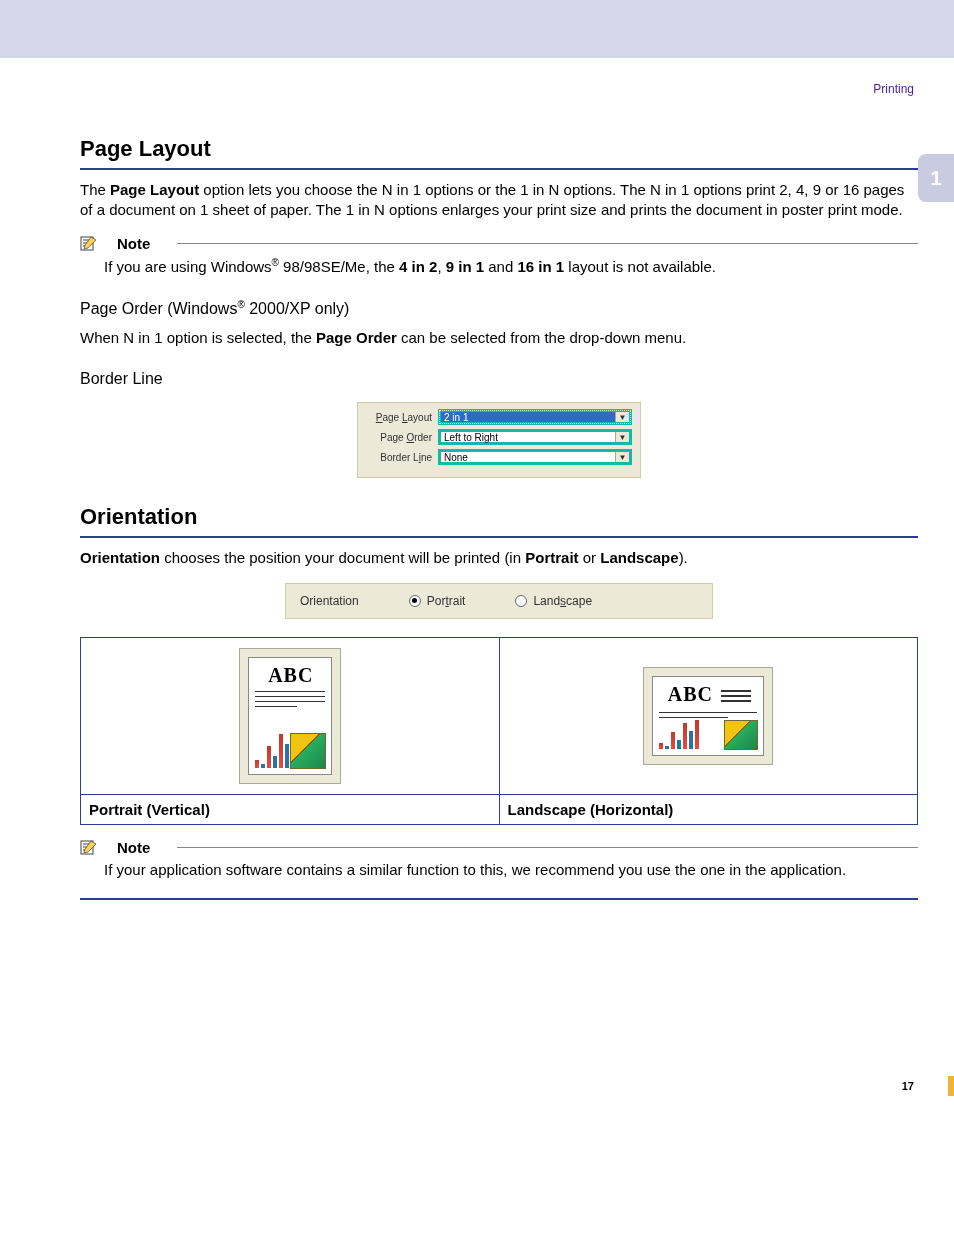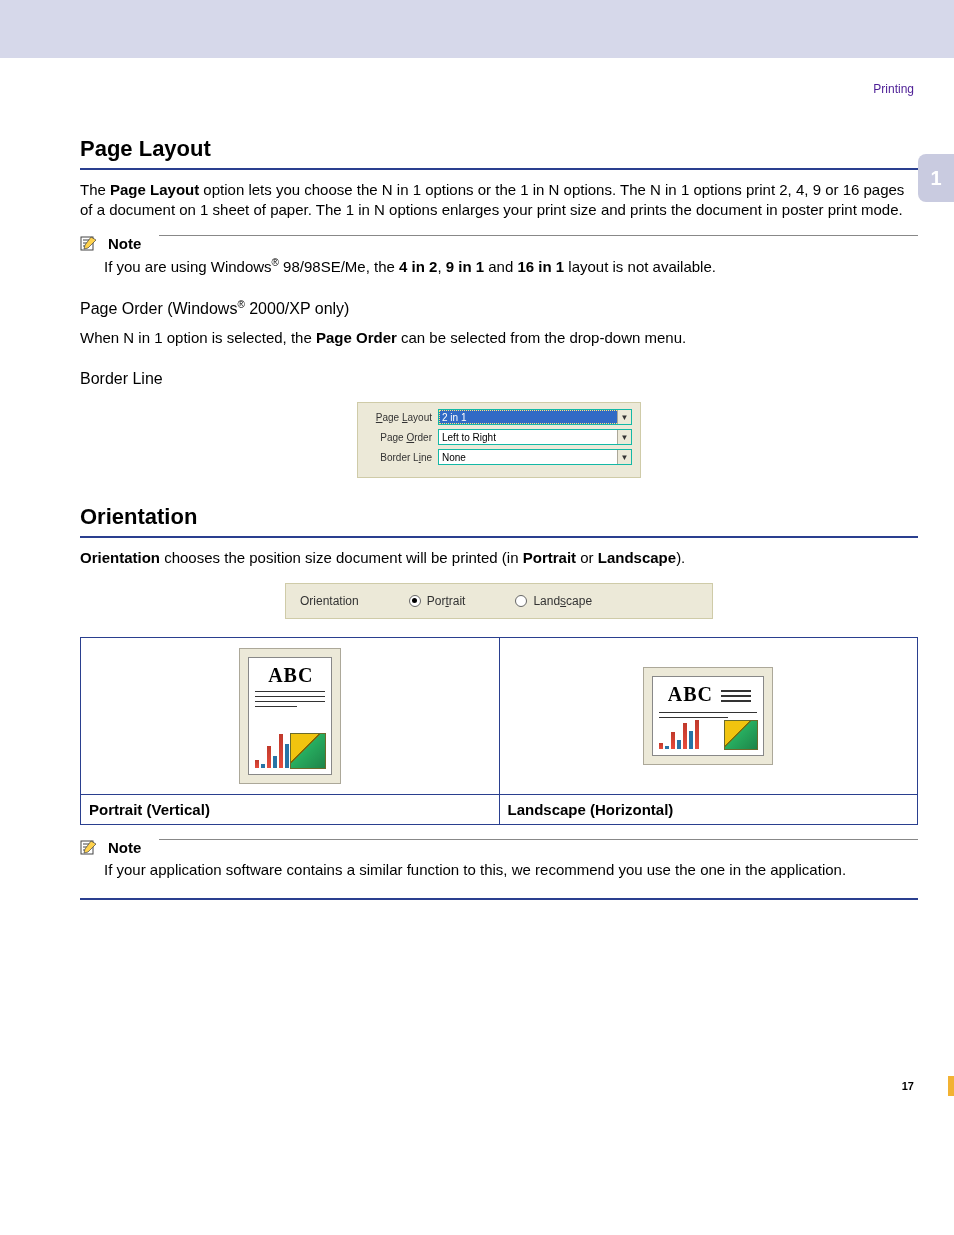--- a/index.html
+++ b/index.html
@@ -52,21 +52,22 @@
   }
   p.body {
     margin: 10px 0 14px 0;
     line-height: 1.35;
   }
   .note-block {
     margin: 14px 0 18px 0;
   }
   .note-head {
     display: flex;
-    gap: 10px;
+    align-items: center;
+    gap: 19px;
     margin-bottom: 4px;
   }
   .note-head .icon {
     width: 18px; height: 16px;
     display:inline-block;
   }
   .note-head .label {
     font-weight: bold;
     font-size: 15px;
   }
@@ -107,21 +108,21 @@
   .settings-row .slabel {
     width: 72px;
     text-align: right;
     color: #333;
     padding-right: 6px;
   }
   .settings-row .sfield {
     flex: 1;
     height: 16px;
     background: #fff;
-    border: 1px solid #14b8a6;
+    border: 3px solid #14b8a6;
     position: relative;
     display: flex;
     align-items: center;
     padding: 0 3px;
     font-size: 10px;
   }
   .settings-row .sfield.selected {
     background: #316ac5;
     color: #fff;
     outline: 1px dotted #ffeb7a;
@@ -286,21 +287,21 @@
       <div class="slabel">Border L<span class="underline">i</span>ne</div>
       <div class="sfield">
           <span>None</span>
           <span class="arrow">▼</span>
         </div>
     </div>
   </div>
 
   <h1 class="section">Orientation</h1>
   <p class="body">
-    <b>Orientation</b><span> chooses the position size document will be printed (in </span><b>Portrait</b><span> or </span><b>Landscape</b><span>).</span>
+    <b>Orientation</b><span> chooses the position your document will be printed (in </span><b>Portrait</b><span> or </span><b>Landscape</b><span>).</span>
   </p>
 
   <div class="orient-strip">
     <span>Orientation</span>
     <div class="radio-item">
       <span class="radio filled"></span>
       <span>Por<span class="underline">t</span>rait</span>
     </div>
     <div class="radio-item">
       <span class="radio"></span>

